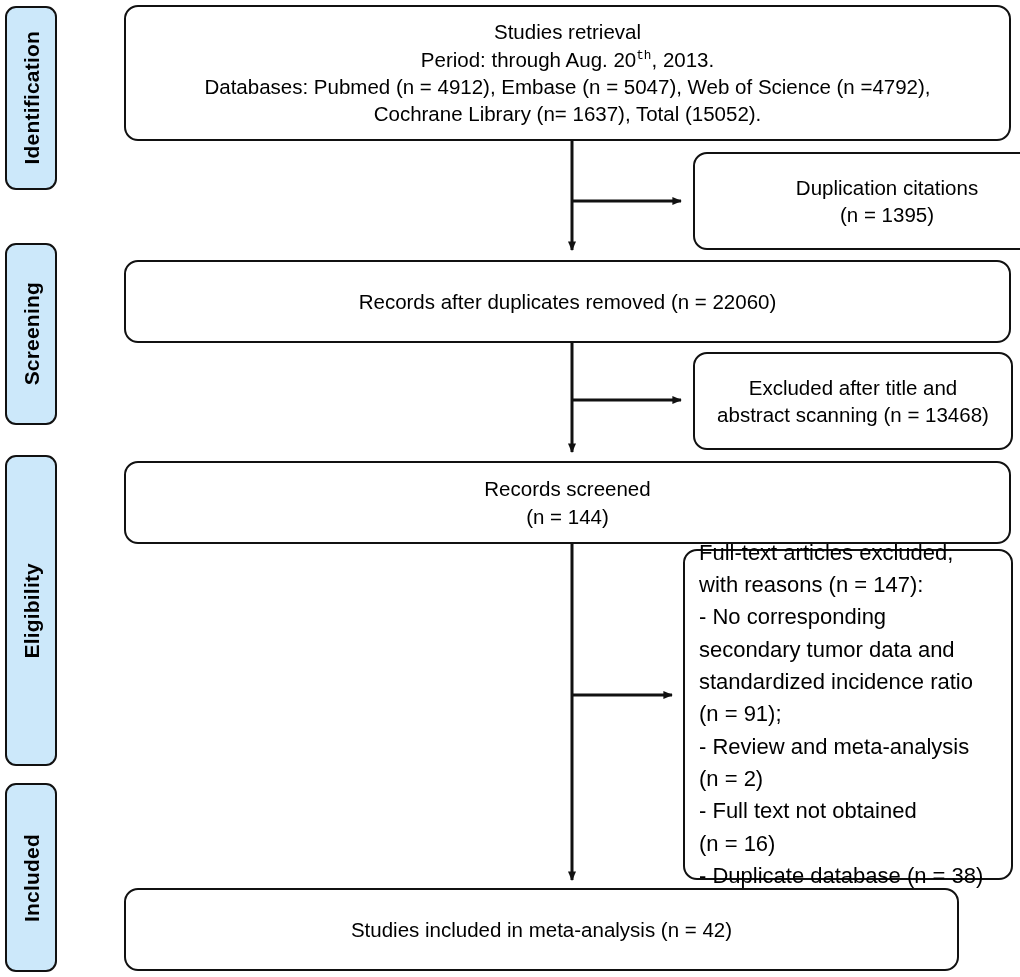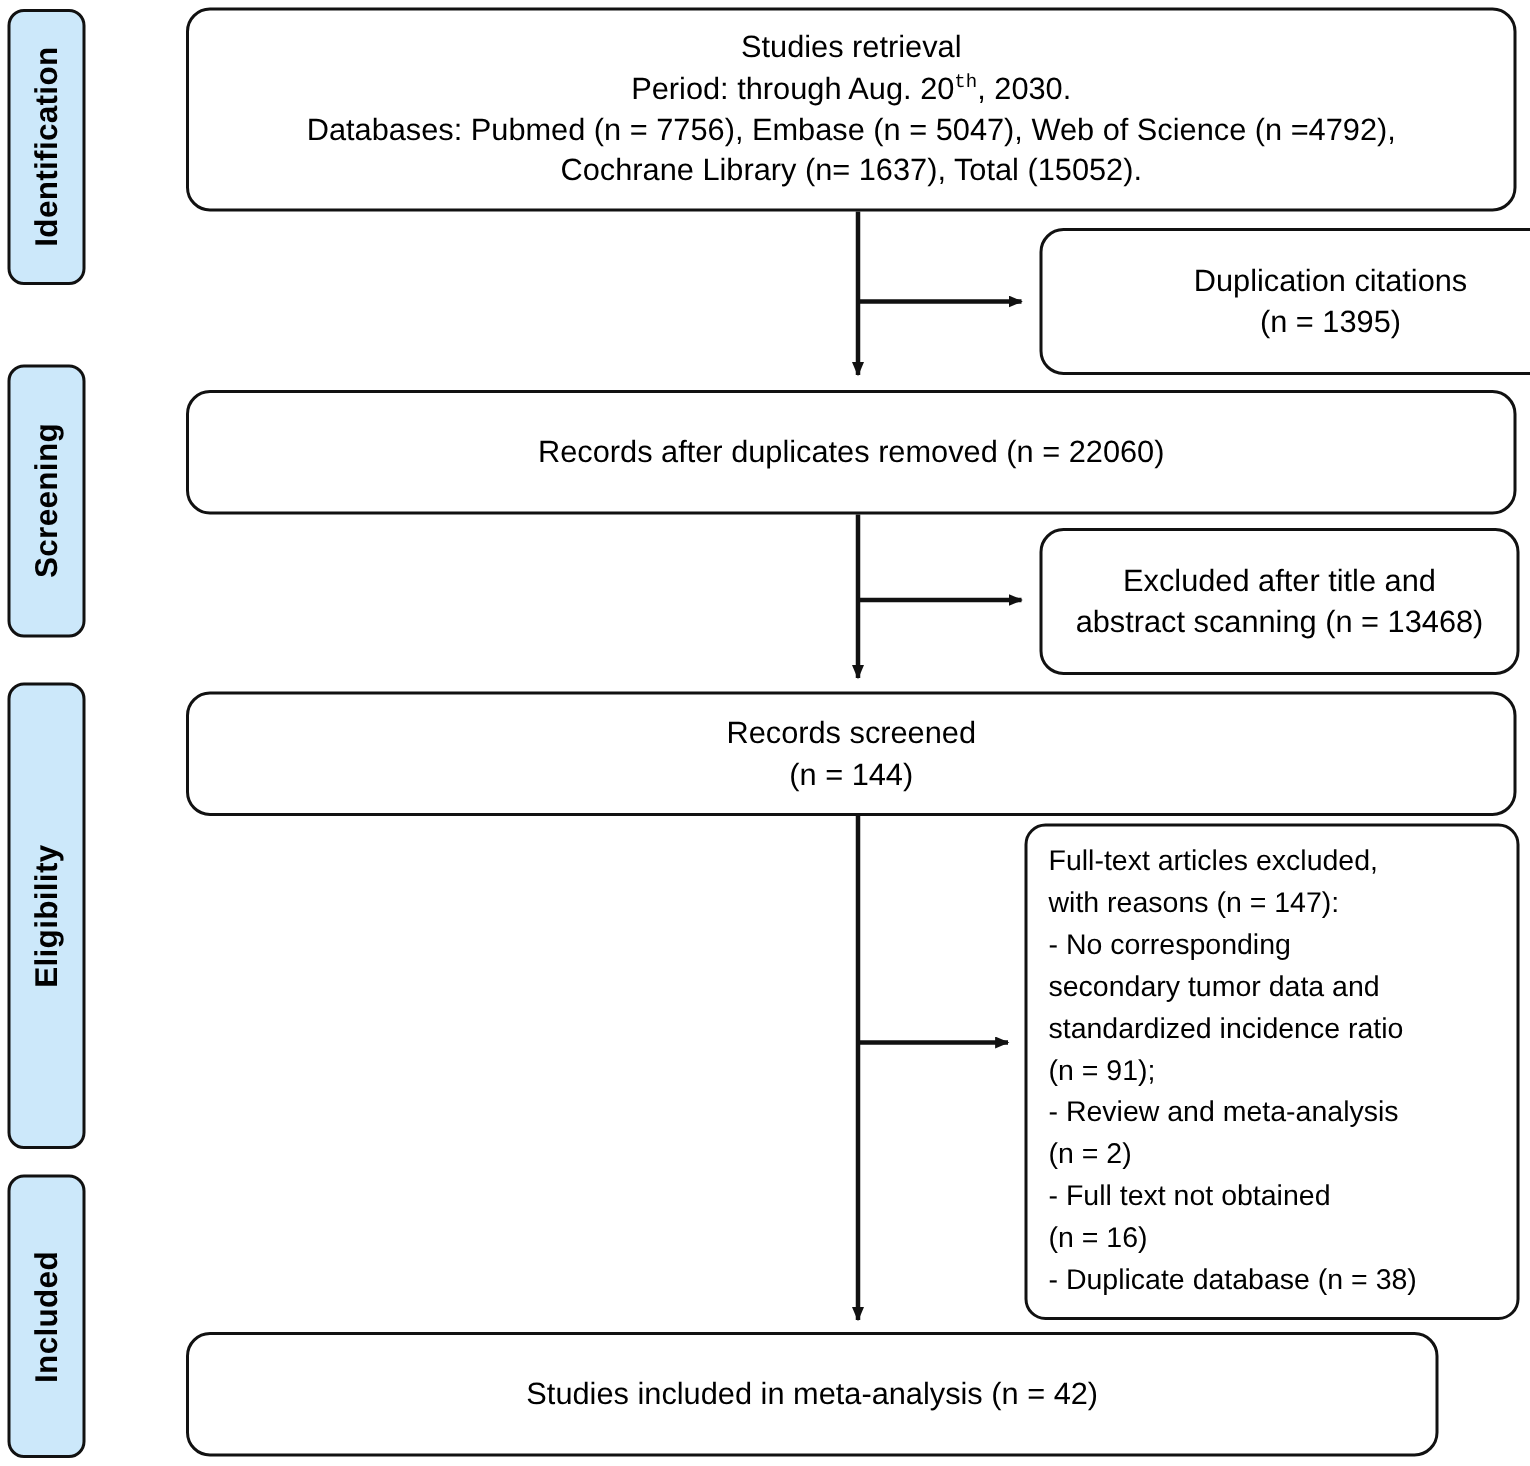--- a/index.html
+++ b/index.html
@@ -60,22 +60,22 @@
     box-sizing: border-box;
   }
   .node.left-align {
     justify-content: flex-start;
     text-align: left;
   }
   .node.left-align .txt {
     padding: 0 6px 0 14px;
   }
 
-  .f20 { font-size: 20.5px; border-radius: 16px; }
-  .f19 { font-size: 19px; }
+  .f20 { font-size: 20.5px; }
+  .f19 { font-size: 22px; }
 
   sup {
     font-size: 0.62em;
     vertical-align: super;
     line-height: 0;
     font-family: Liberation Mono, monospace;
   }
 
   
   .connector {
@@ -138,22 +138,22 @@
     <span class="stage-label">Eligibility</span>
   </div>
 
   <div class="stage" style="left:5px; top:783px; width:52px; height:189px;">
     <span class="stage-label">Included</span>
   </div>
 
   <div class="node f20" style="left:124px; top:5px; width:887px; height:136px;">
     <span class="txt">
       <span>Studies retrieval</span><br>
-      <span><span>Period: through Aug. 20</span><sup>th</sup><span>, 2030.</span></span><br>
-      <span>Databases: Pubmed (n = 7756), Embase (n = 5047), Web of Science (n =4792),</span><br>
+      <span><span>Period: through Aug. 20</span><sup>th</sup><span>, 2013.</span></span><br>
+      <span>Databases: Pubmed (n = 4912), Embase (n = 5047), Web of Science (n =4792),</span><br>
       <span>Cochrane Library (n= 1637), Total (15052).</span>
     </span>
   </div>
 
   <div class="node f20" style="left:693px; top:152px; width:388px; height:98px;">
     <span class="txt multiline">Duplication citations
 (n = 1395)</span>
   </div>
 
   <div class="node f20" style="left:124px; top:260px; width:887px; height:83px;">

